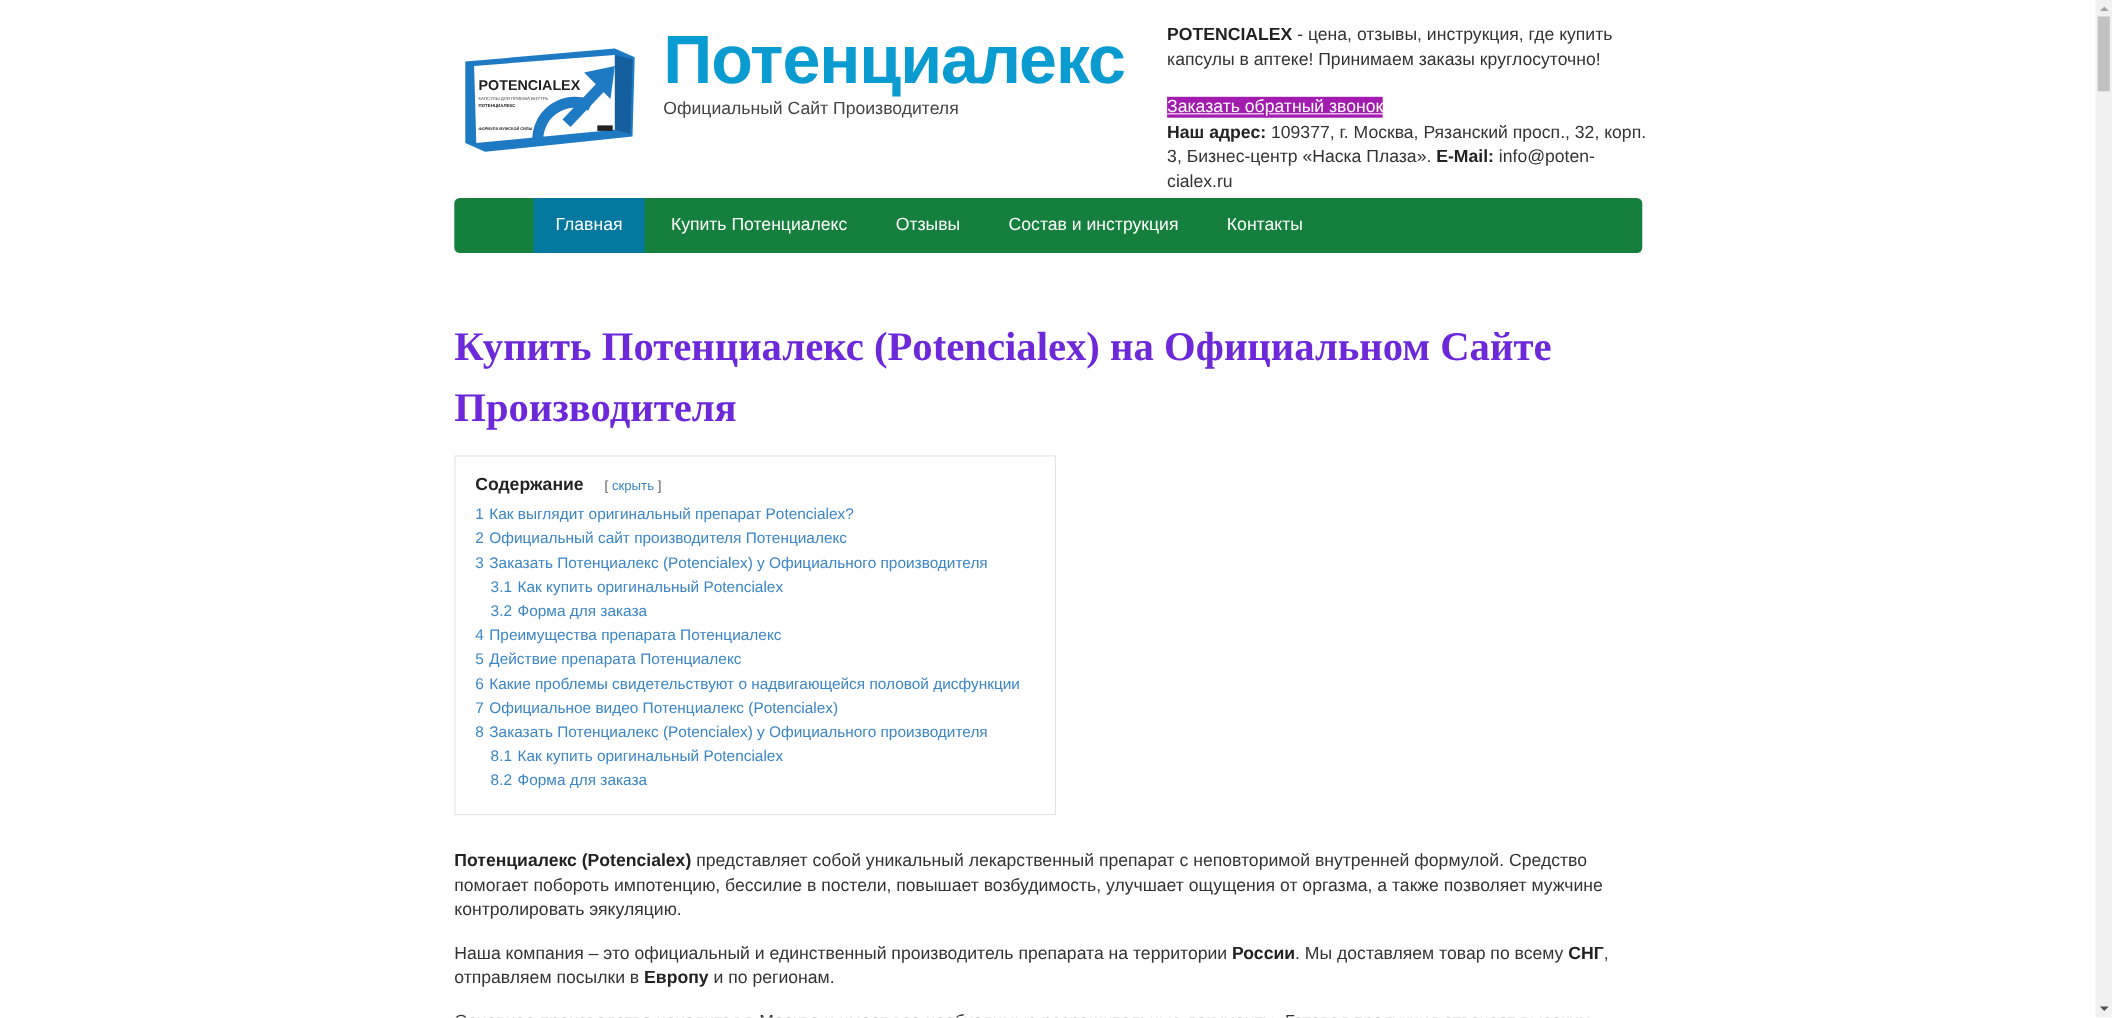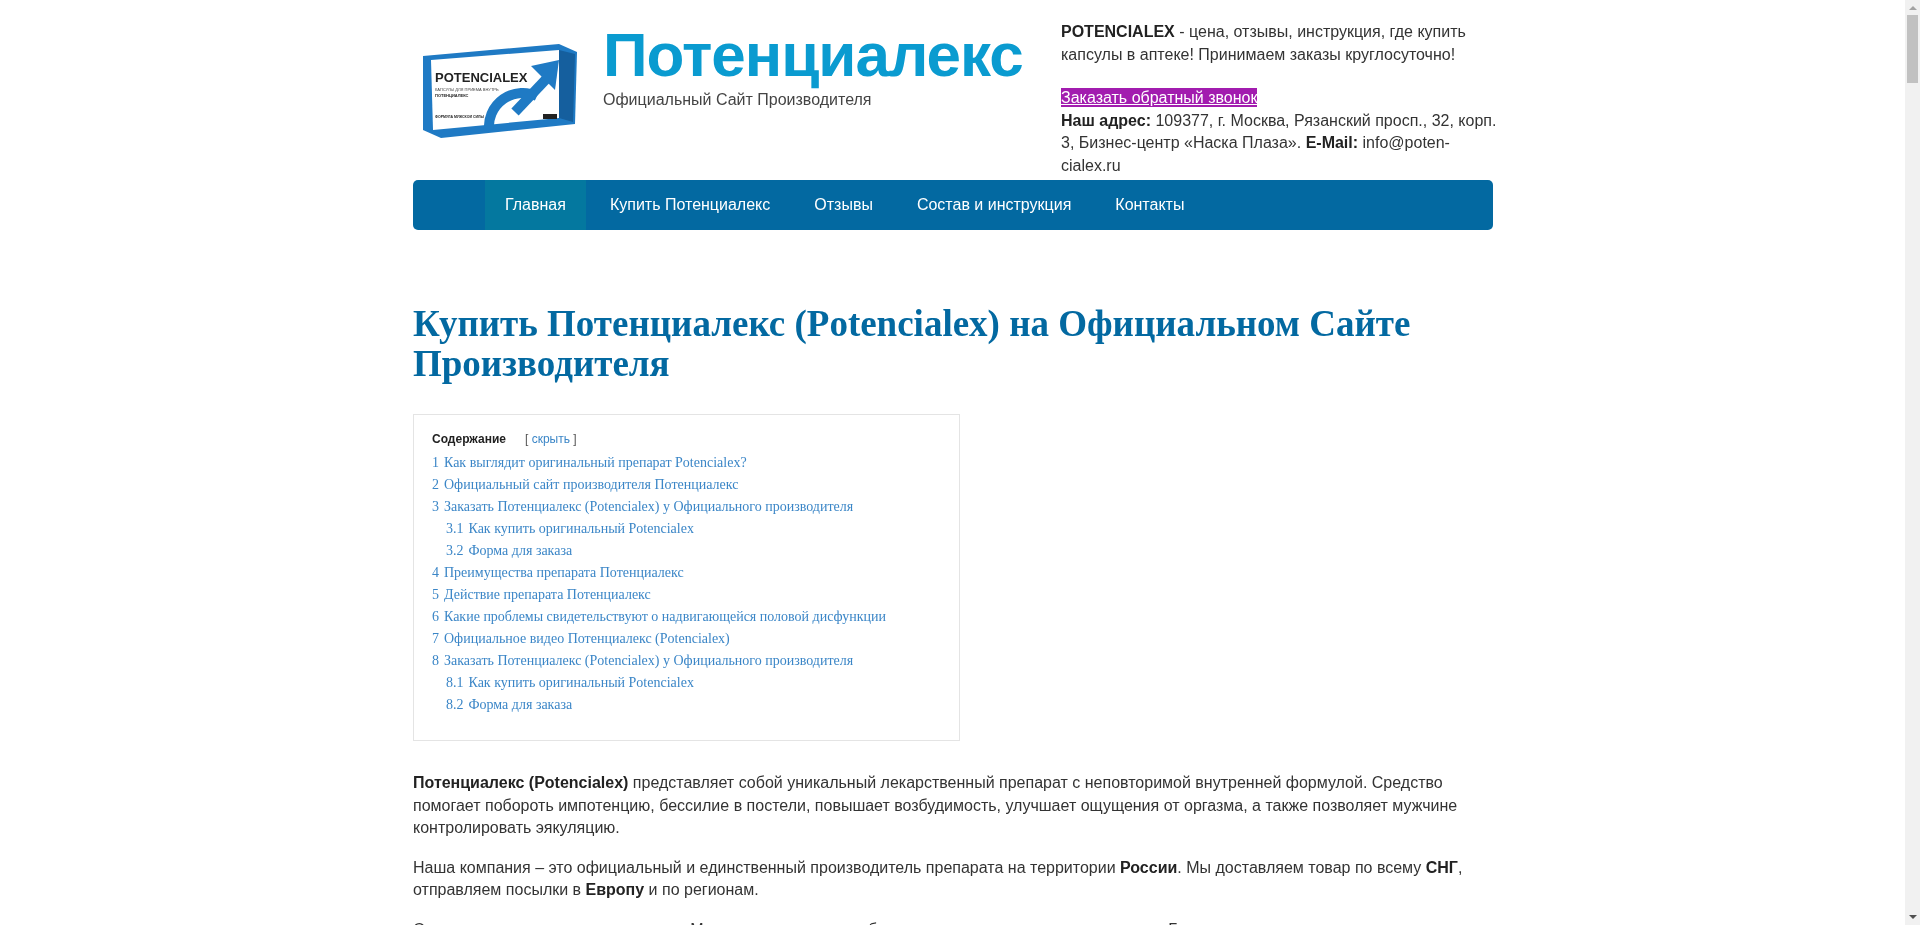--- a/index.html
+++ b/index.html
@@ -12,35 +12,35 @@
   .header { position: relative; height: 180px; }
   .logo-img { position: absolute; left: 6px; top: 38px; width: 160px; height: 104px; }
   .site-title { position: absolute; left: 190px; top: 18px; font-size: 62px; font-weight: bold; color: #0a9bd0; letter-spacing: -1px; line-height: 74px; text-decoration: none; }
   .site-desc { position: absolute; left: 190px; top: 91px; font-size: 16px; color: #444; }
 
   .header-info { position: absolute; left: 648px; top: 21px; width: 440px; font-size: 16px; line-height: 22.5px; color: #333; }
   .header-info b { color: #222; }
   .callback-link { display: inline-block; background: #a21caf; color: #ffffff; text-decoration: underline; line-height: 19px; margin-top: 22px; }
 
   
-  .nav { position: absolute; left: 0; top: 180px; width: 1080px; height: 50px; background: #0369a1; border-radius: 5px; display: flex; padding-left: 72px; }
+  .nav { position: absolute; left: 0; top: 180px; width: 1080px; height: 50px; background: #15803d; border-radius: 5px; display: flex; padding-left: 72px; }
   .nav-item { height: 50px; line-height: 50px; color: #ffffff; font-size: 16px; padding: 0 20px; text-decoration: none; cursor: pointer; white-space: nowrap; }
   .nav-item.active { background: #04789f; }
   .nav-item + .nav-item { margin-left: 4px; }
 
   
-  .page-title { position: absolute; left: 0; top: 304px; width: 1080px; font-family: "Liberation Serif", serif; font-weight: bold; font-size: 37px; line-height: 40px; color: #0369a1; }
+  .page-title { position: absolute; left: 0; top: 288px; width: 1080px; font-family: "Liberation Serif", serif; font-weight: bold; font-size: 37px; line-height: 56px; color: #6d28d9; }
 
   
   .toc { position: absolute; left: 0; top: 414px; width: 547px; height: 327px; border: 1px solid #e4e4e4; background: #fff; padding: 17px 18px; }
   .toc-head { display: flex; align-items: baseline; margin-bottom: 6px; }
-  .toc-title { font-weight: bold; font-size: 12px; color: #222; }
+  .toc-title { font-weight: bold; font-size: 16px; color: #222; }
   .toc-toggle { font-size: 12px; color: #555; margin-left: 19px; }
   .toc-toggle a { color: #3b86c7; text-decoration: none; }
-  .toc-list { list-style: none; font-family: Liberation Serif, serif; }
+  .toc-list { list-style: none; }
   .toc-item { font-size: 14px; line-height: 22px; color: #3b86c7; white-space: nowrap; }
   .toc-item.sub { padding-left: 14px; }
   .toc-num { margin-right: 5px; }
 
   
   .content { position: absolute; left: 0; top: 772px; width: 1080px; font-size: 16px; line-height: 22.5px; color: #333; }
   .content p { margin-bottom: 17px; }
   .content b { color: #222; }
 
   

